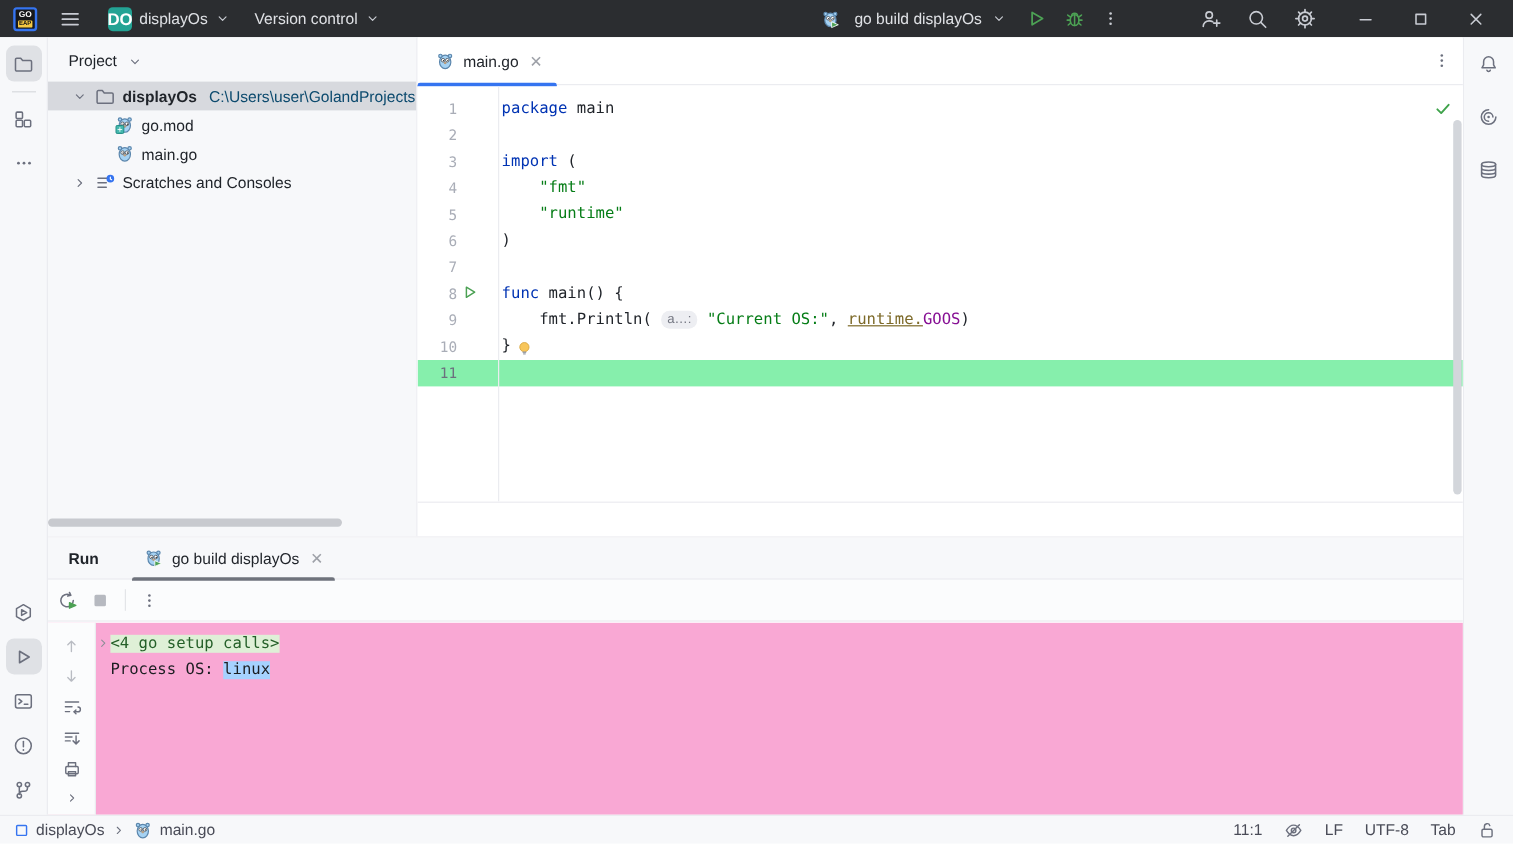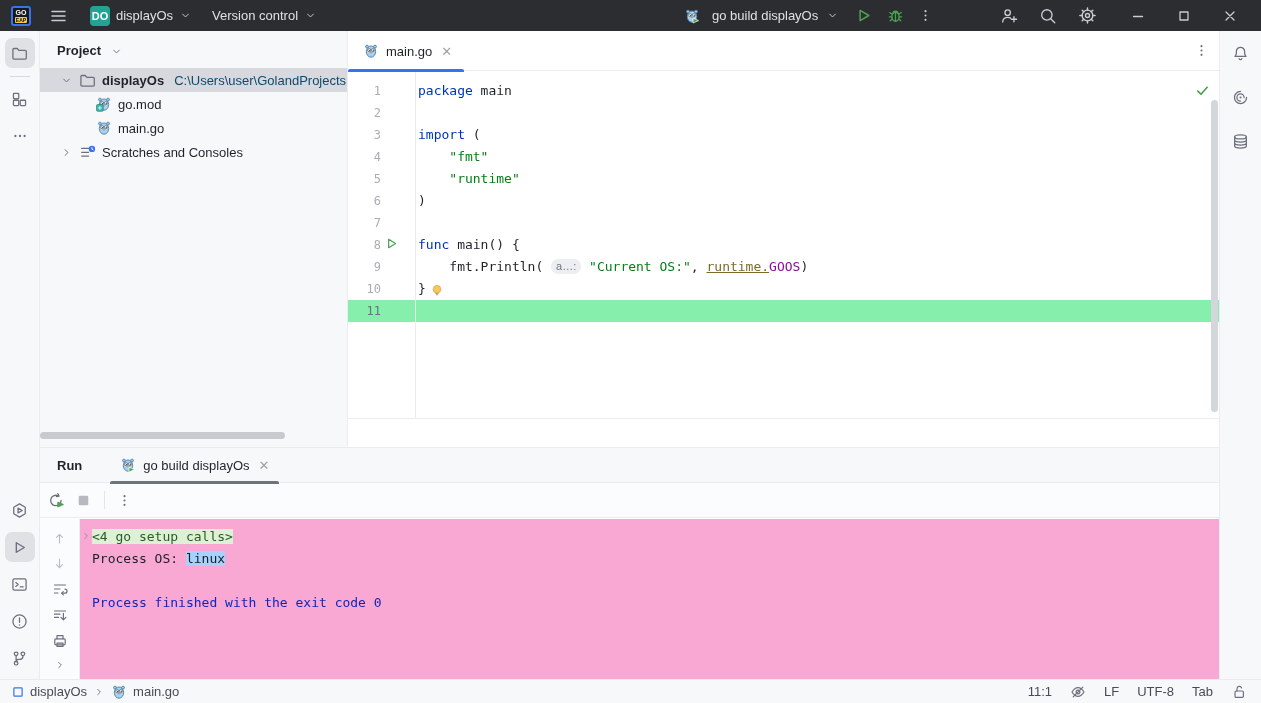--- a/index.html
+++ b/index.html
@@ -15,21 +15,21 @@
   .titlebar .icn{color:#c9ccd3;}
   .logo{width:20px;height:20px;margin-left:11px;border:2px solid #3574f0;background:#17181b;
         border-radius:3px;box-sizing:border-box;display:flex;flex-direction:column;
         align-items:center;justify-content:center;}
   .logo .go{font-size:7px;font-weight:bold;color:#fff;line-height:8px;letter-spacing:0;}
   .logo .eap{font-size:5px;font-weight:bold;color:#111;background:#f5c942;line-height:6px;
              padding:0 1px;border-radius:1px;}
   .tbtn{display:flex;align-items:center;gap:6px;padding:0 6px;height:24px;border-radius:4px;cursor:default;}
   .hamburger{margin-left:18px;}
   .projbadge{width:20px;height:20px;border-radius:4px;background:#23a394;color:#fff;
-             font-size:11px;font-weight:700;display:flex;align-items:center;justify-content:center;}
+             font-size:14px;font-weight:700;display:flex;align-items:center;justify-content:center;}
   .projwidget{margin-left:16px;}
   .vcswidget{margin-left:8px;color:#dfe1e5;}
   .runwidget{position:absolute;left:678px;top:0;height:31px;display:flex;align-items:center;gap:4px;}
   .rc-label{margin:0 2px 0 6px;}
   .tb-right{position:absolute;right:0;top:0;height:31px;display:flex;align-items:center;padding-right:8px;}
   .tb-right .tico{width:28px;height:28px;display:flex;align-items:center;justify-content:center;margin-left:11px;}
   .winctl{width:46px;height:31px;display:flex;align-items:center;justify-content:center;margin-left:0;}
   .green{color:#4ca154 !important;}
 
   
@@ -39,21 +39,21 @@
            border-left:1px solid #ebecf0;box-sizing:border-box;display:flex;flex-direction:column;align-items:center;}
   .sbtn{width:30px;height:30px;border-radius:7px;display:flex;align-items:center;justify-content:center;
         color:#6c707e;margin-top:7px;}
   .sbtn.active{background:#dfe1e5;color:#43454a;}
   .stripe-div{width:20px;height:1px;background:#d8dade;margin-top:8px;}
   .stripe-spacer{flex:1;}
 
   
   .projpanel{position:absolute;top:31px;left:40px;width:308px;bottom:256px;background:#f7f8fa;
              border-right:1px solid #ebecf0;box-sizing:border-box;overflow:hidden;}
-  .pp-head{display:flex;align-items:flex-end;gap:9px;padding:12px 0 10px 17px;font-weight:700;color:#1f2329;}
+  .pp-head{display:flex;align-items:flex-end;gap:9px;padding:12px 0 10px 17px;font-weight:400;color:#1f2329;}
   .trow{height:24px;display:flex;align-items:center;gap:6px;white-space:nowrap;overflow:hidden;box-sizing:border-box;}
   .trow.sel{background:#d7d9de;}
   .tlabel.bold{font-weight:700;}
   .tpath{color:#0c4a6e;margin-left:4px;}
   .hscroll{position:absolute;left:0;bottom:8px;width:245px;height:7px;border-radius:4px;background:#c8cacf;}
 
   
   .editor{position:absolute;top:31px;left:348px;right:42px;bottom:256px;background:#fff;}
   .tabbar{position:relative;height:40px;border-bottom:1px solid #ebecf0;box-sizing:border-box;}
   .edtab{position:absolute;left:0;top:0;height:40px;display:flex;align-items:center;gap:7px;
@@ -532,21 +532,20 @@
             <path d="M6.3 4.5 9.8 8l-3.5 3.5"></path>
           </svg>
         </span>
     </div>
     <div class="con-out" id="console-out">
         <div class="con-row"><span class="fold"><svg width="12" height="12" viewBox="0 0 16 16" fill="none" stroke="currentColor" stroke-width="1.2" stroke-linecap="round" stroke-linejoin="round">
               <path d="M6.3 4.5 9.8 8l-3.5 3.5"></path>
             </svg></span><span class="sg-setup">&lt;4 go setup calls&gt;</span></div>
         <div class="con-row"><span>Process OS: </span><span class="sg-selected">linux</span></div>
         <div class="con-row"></div>
-        <div class="con-row"><span class="sg-system">Process finished with the exit code 0</span></div>
       </div>
   </div>
 </div>
 
 <div class="statusbar">
   <div class="sb-left">
     <span class="icn">
         <svg width="12" height="12" viewBox="0 0 16 16" fill="none" stroke="#3574f0" stroke-width="1.6">
           <rect x="2.5" y="2.5" width="11" height="11" rx="1"></rect>
         </svg>

